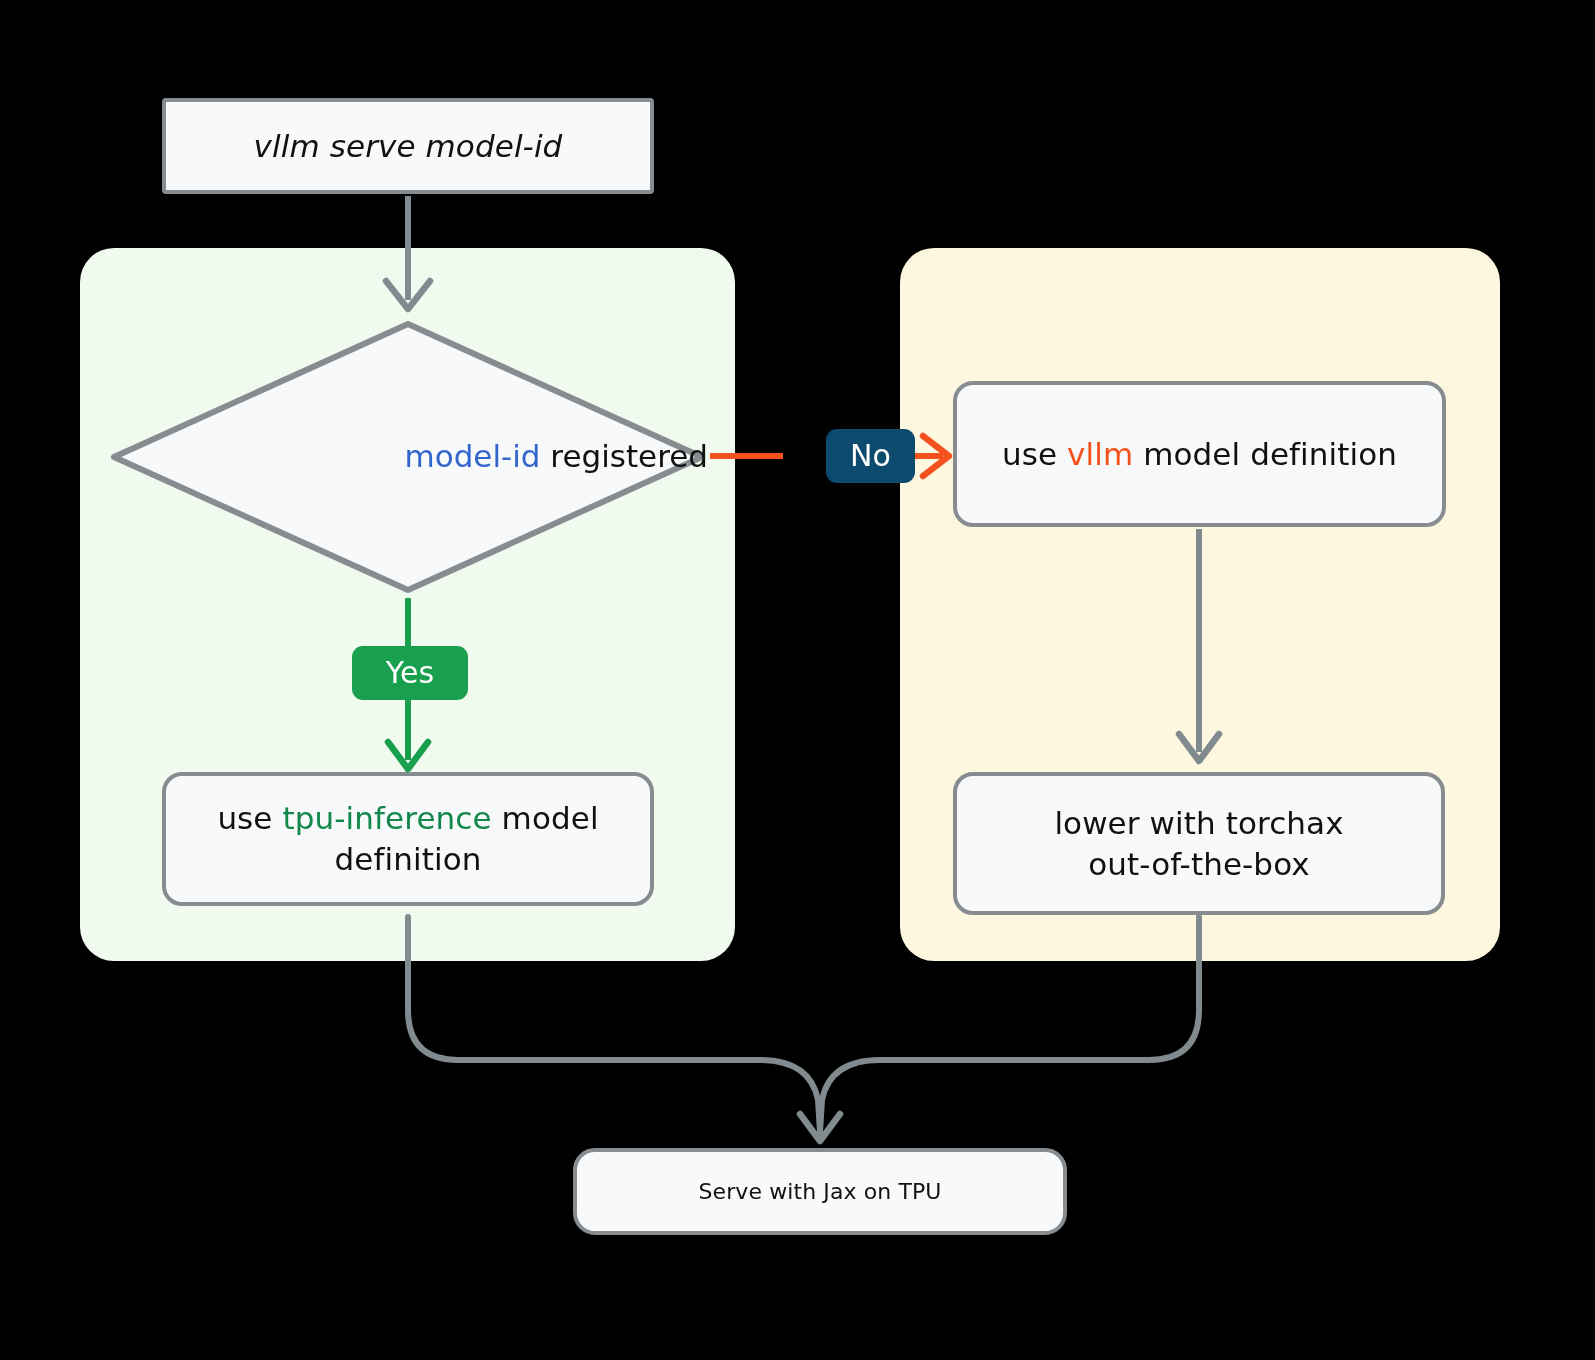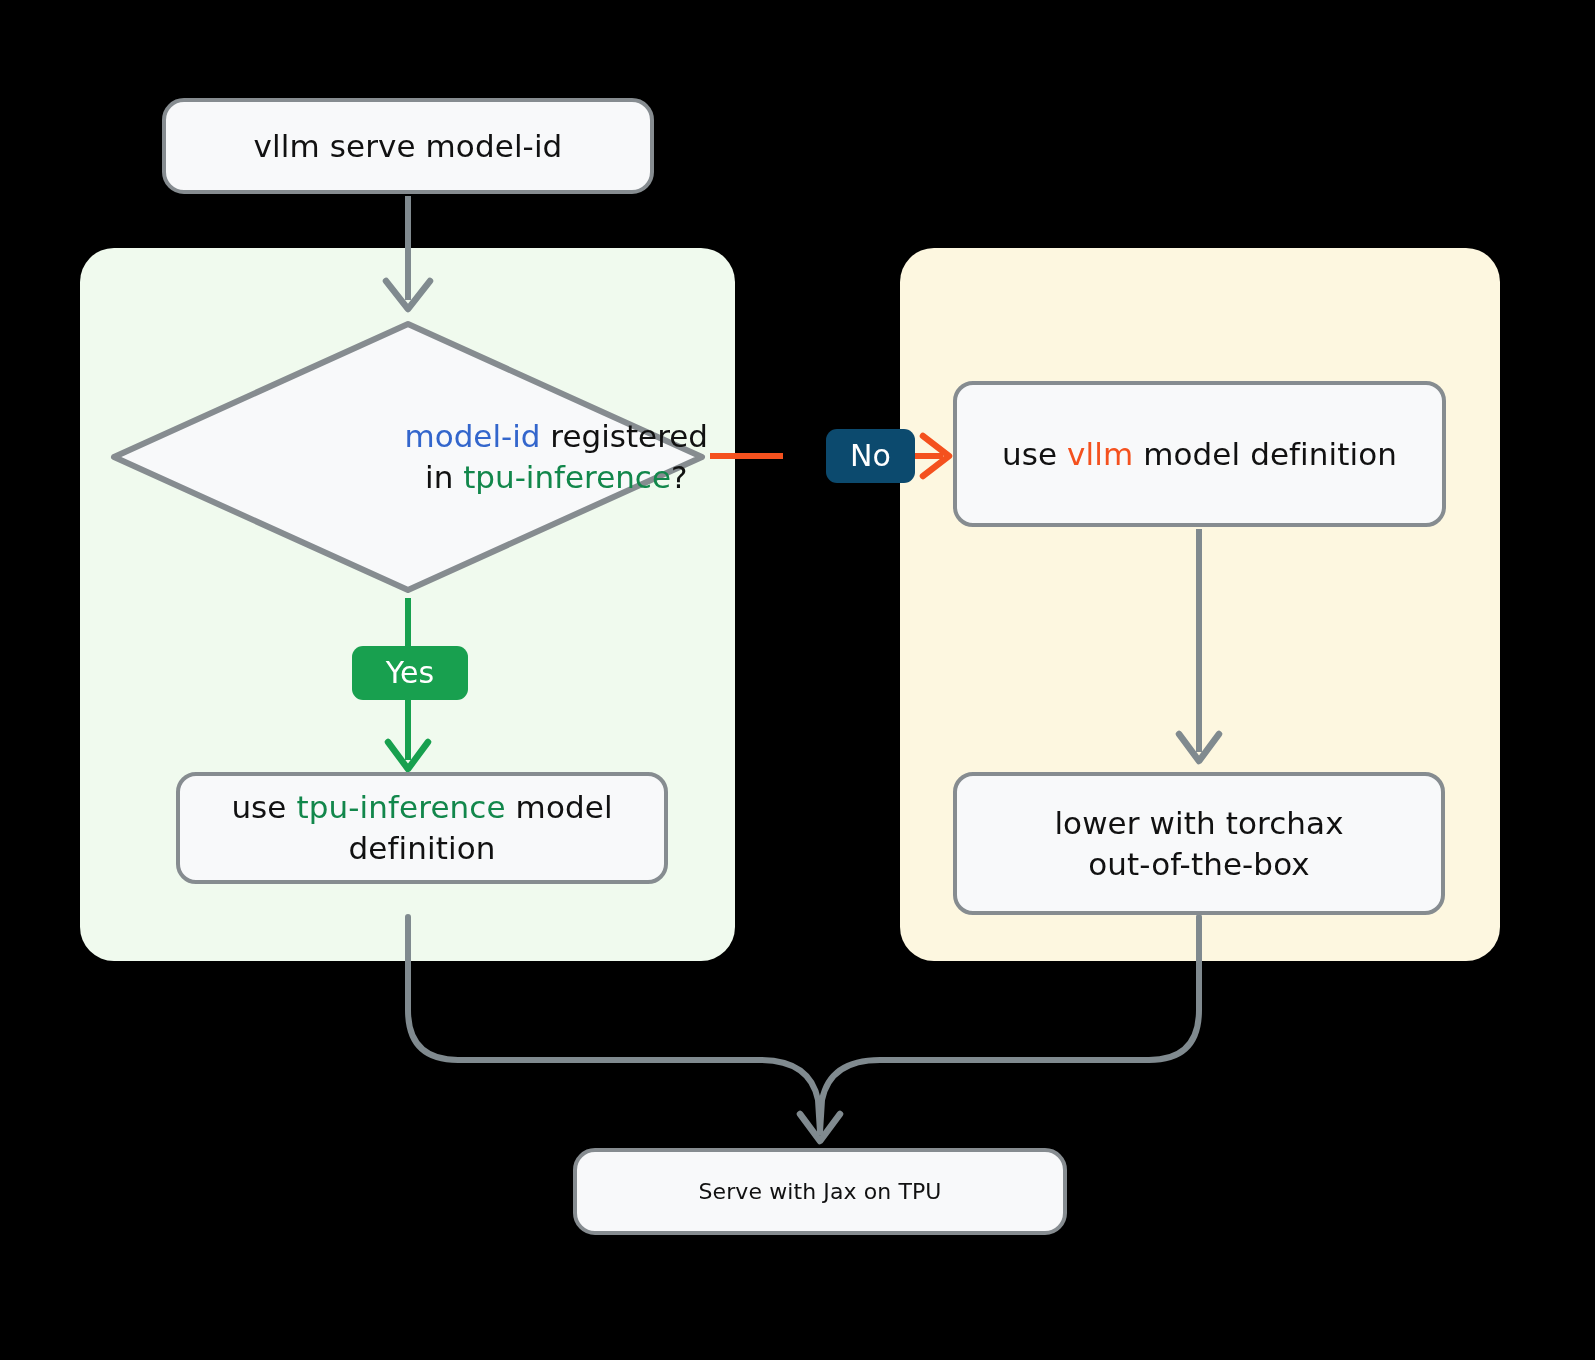--- a/index.html
+++ b/index.html
@@ -66,35 +66,36 @@
     line-height: 1.32;
     letter-spacing: 0.1px;
     padding: 6px 18px;
   }
 
   #node-start {
     left: 162px;
     top: 98px;
     width: 492px;
     height: 96px;
-    border-radius: 22px;
+    border-radius: 4px;
+    font-style: italic;
   }
 
   #node-vllm-def {
     left: 953px;
     top: 381px;
     width: 493px;
     height: 146px;
   }
 
   #node-tpu-def {
-    left: 176px;
+    left: 162px;
     top: 772px;
     width: 492px;
-    height: 112px;
+    height: 134px;
   }
 
   #node-torchax {
     left: 953px;
     top: 772px;
     width: 492px;
     height: 143px;
     align-items: center;
   }
 
@@ -217,23 +218,20 @@
 
   <div id="node-decision">
     <svg class="diamond-svg" width="600" height="278" viewBox="0 0 600 278" xmlns="http://www.w3.org/2000/svg">
       <path d="M 300 6 L 594 139 L 300 272 L 6 139 Z" fill="#F8F9FA" stroke="#868C90" stroke-width="6" stroke-linejoin="round"></path>
     </svg>
     <div class="diamond-label">
       <div>
         <div>
           <span class="tok-blue">model-id</span><span class="tok-black"> registered</span>
         </div>
-        <div>
-          <span class="tok-black">in </span><span class="tok-green">tpu-inference</span><span class="tok-black">?</span>
-        </div>
       </div>
     </div>
   </div>
 
   <div class="edge-label" id="label-no">
     <span>No</span>
   </div>
 
   <div class="edge-label" id="label-yes">
     <span>Yes</span>

